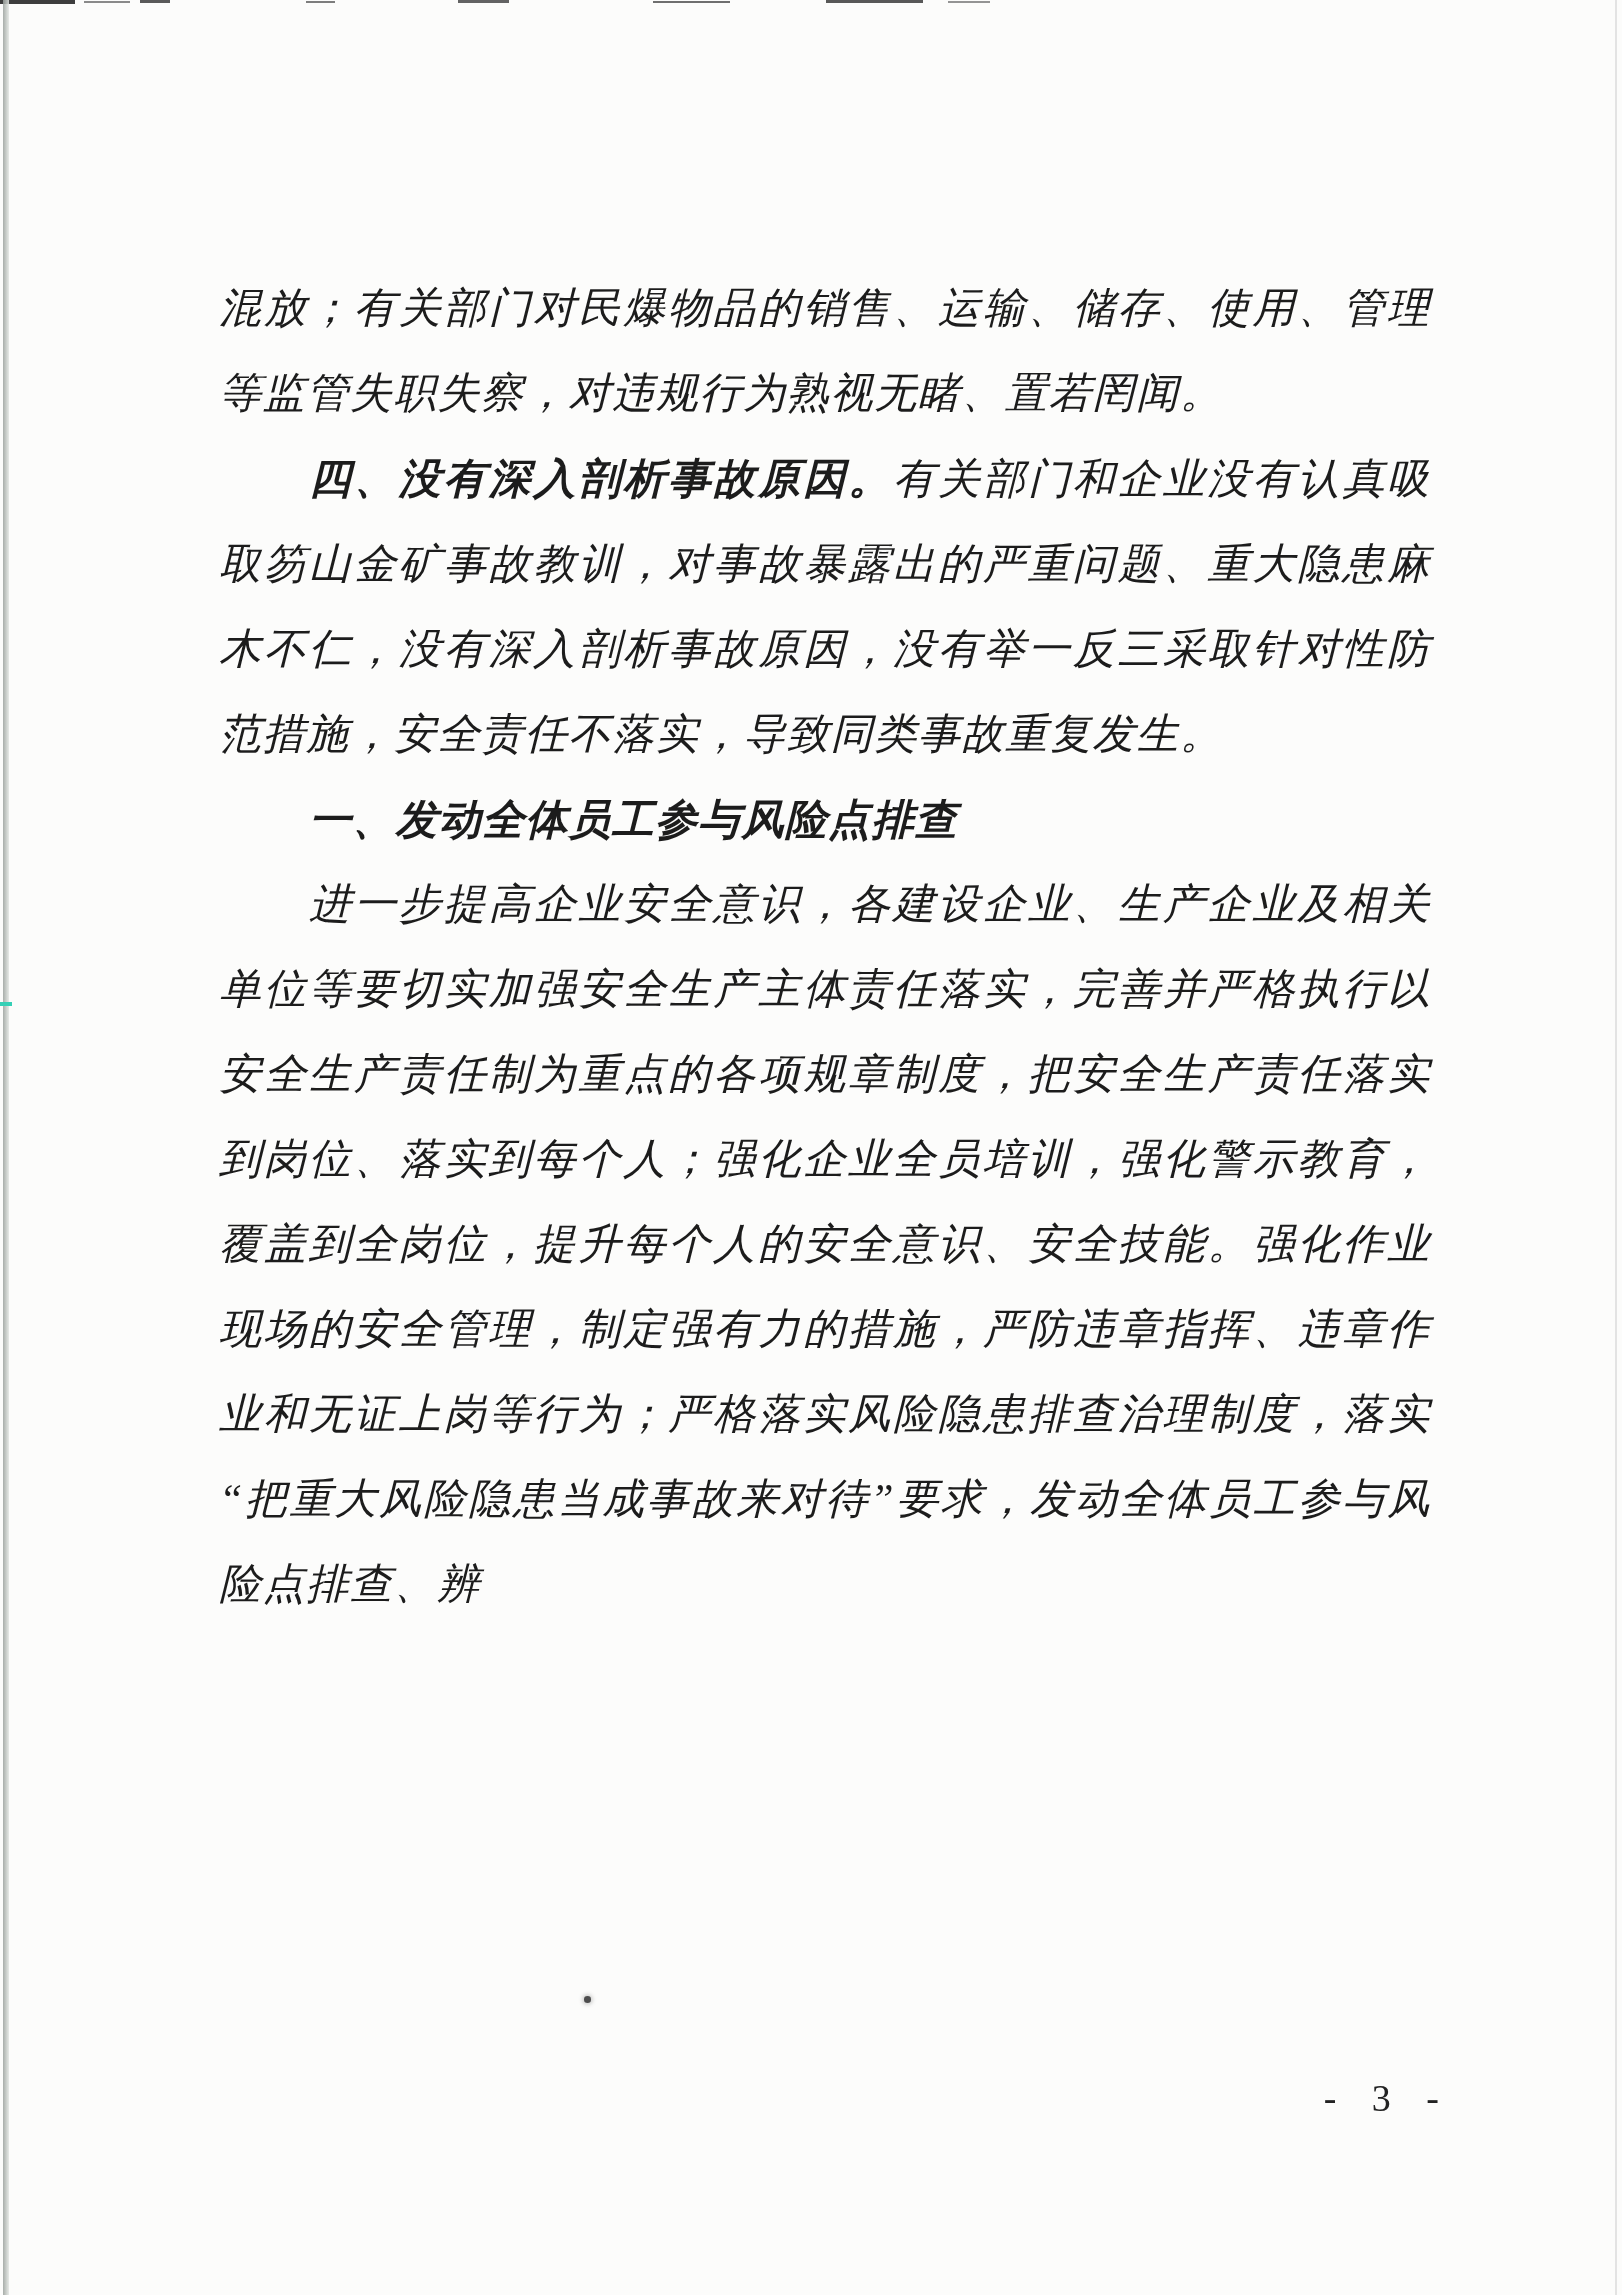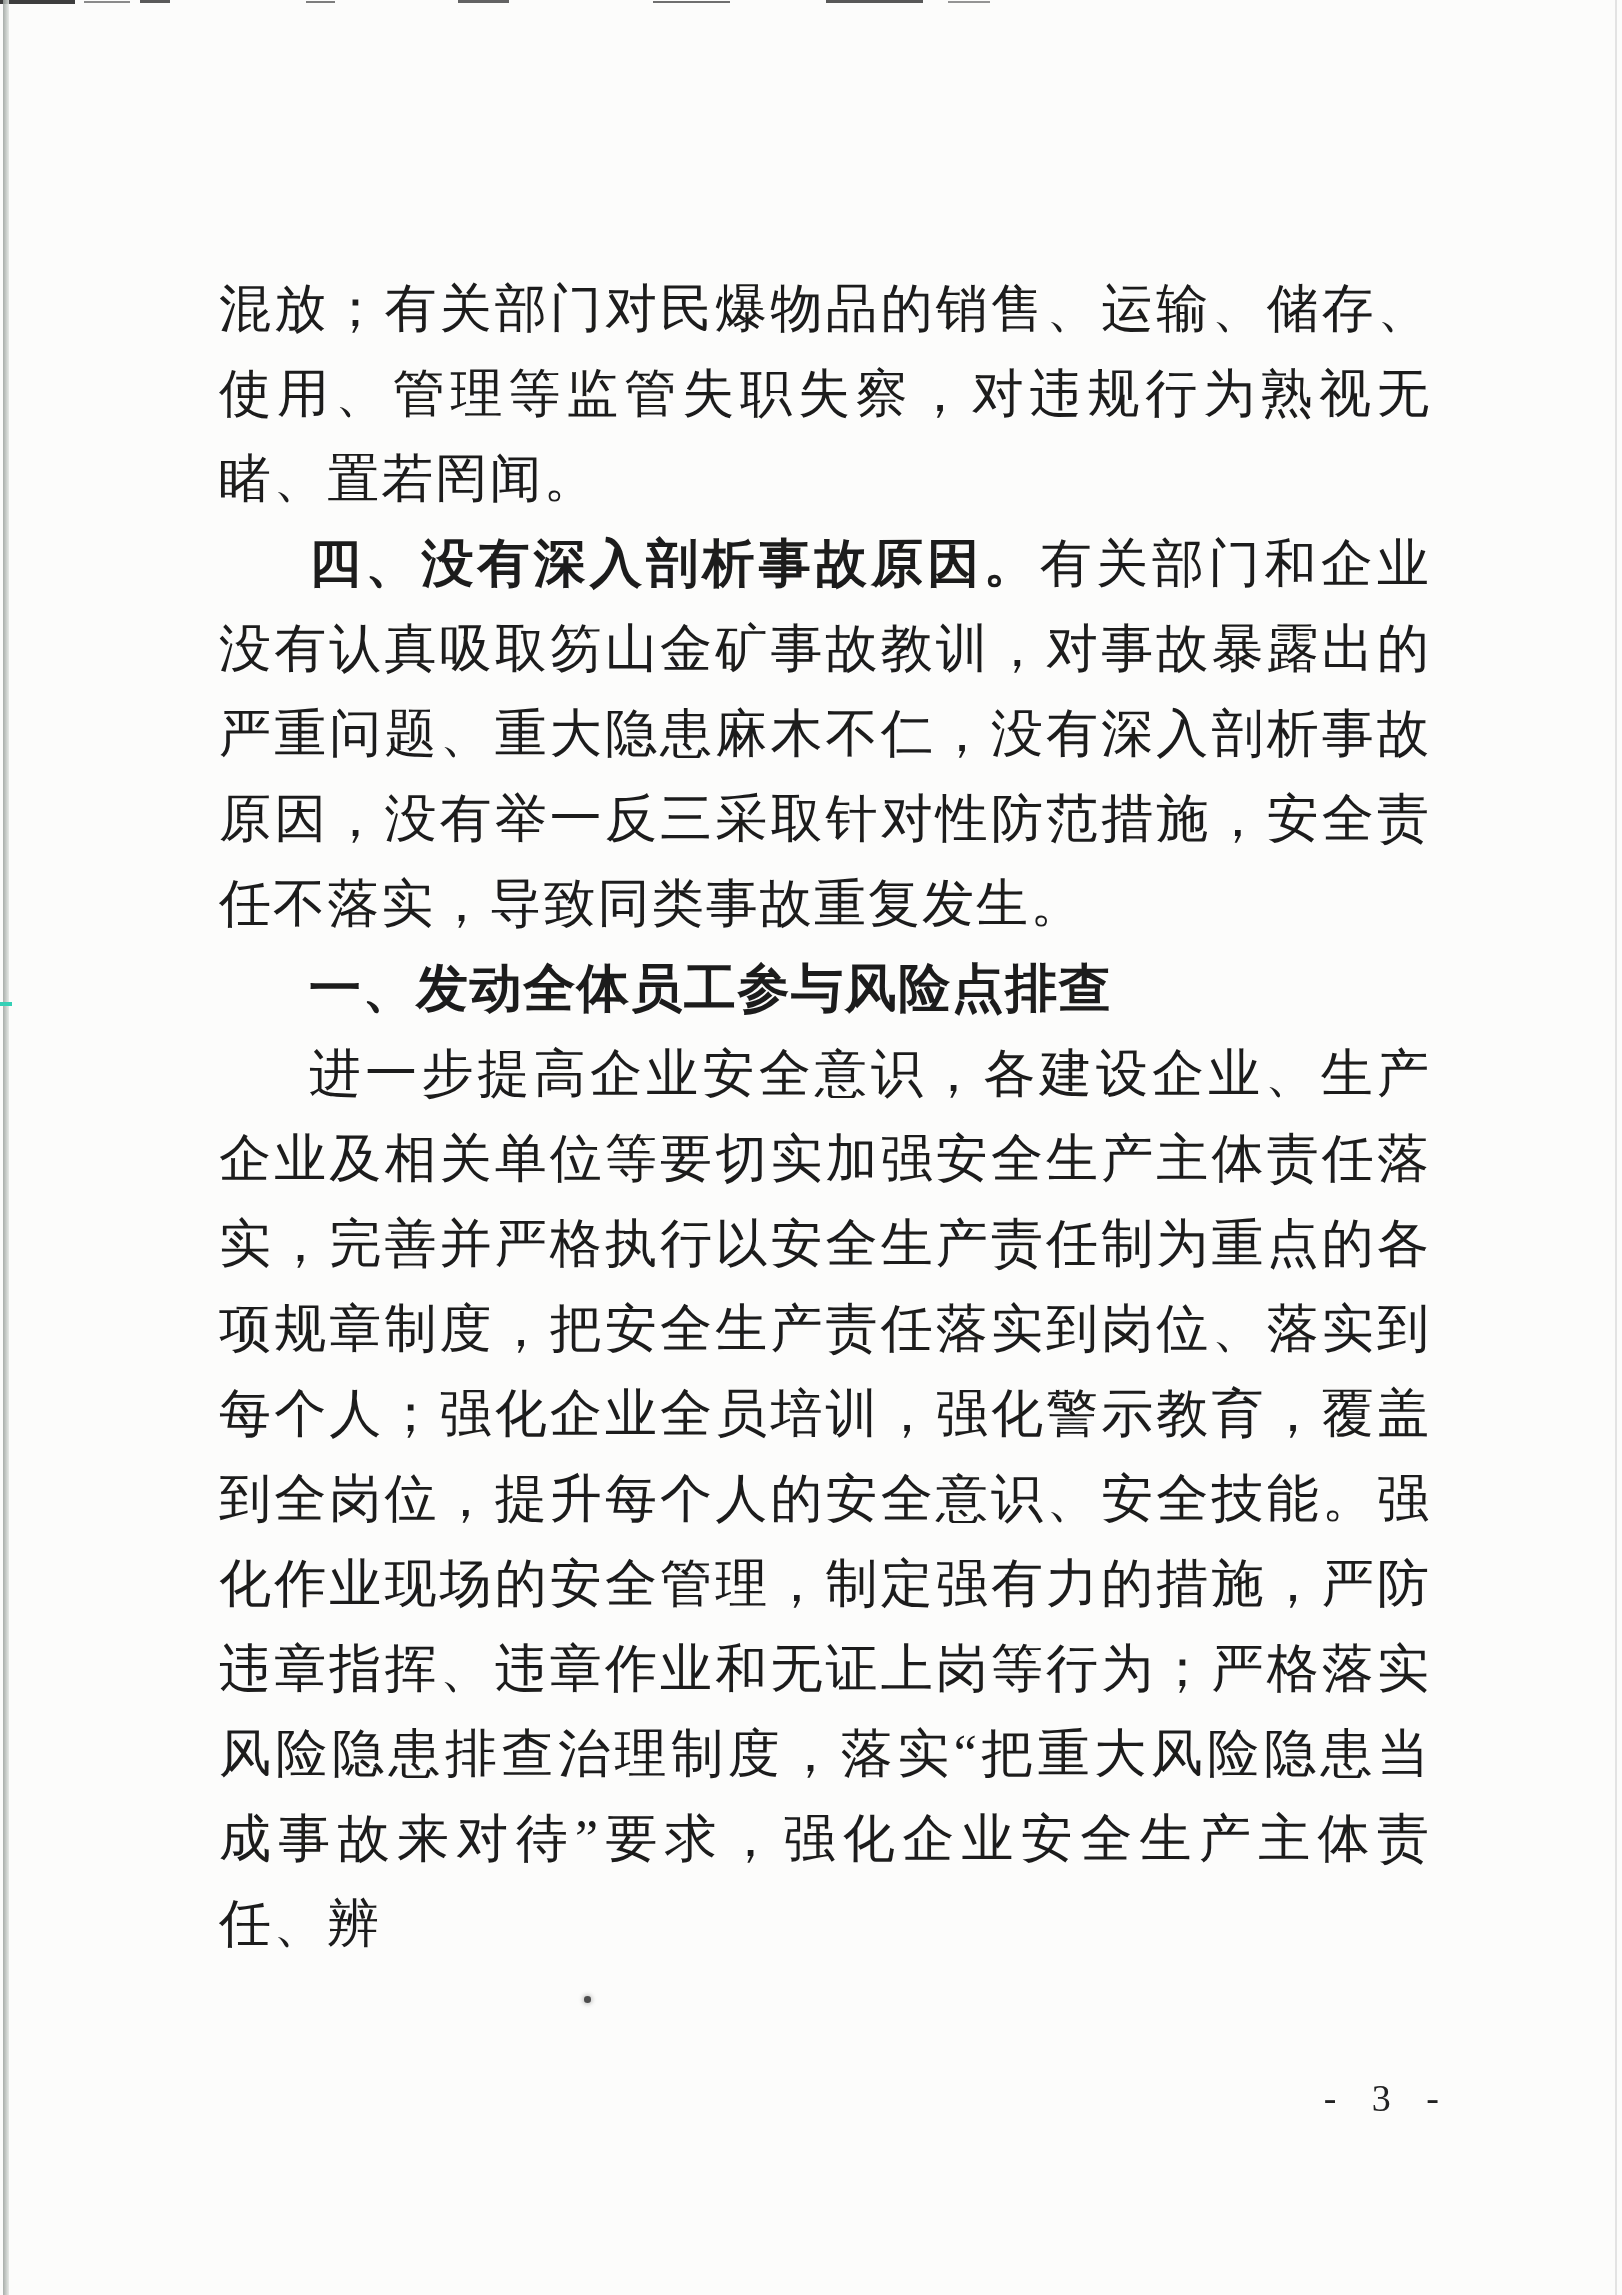--- a/index.html
+++ b/index.html
@@ -47,24 +47,25 @@
     background: #4d4d4d; border-radius: 50%;
     box-shadow: 0 0 3.9px 2px rgba(90,90,90,0.25);
   }
 
   
   .doc-body {
     position: absolute;
     left: 219px;
     top: 266px;
     width: 1212px;
-    font-size: 52px;
+    font-size: 42px;
     line-height: 85px;
     letter-spacing: 0.04em;
     text-align: justify;
+    font-style: italic;
   }
   .doc-body p {
     margin: 0;
     padding: 0;
     text-indent: 90px;
   }
   .doc-body p.no-indent { text-indent: 0; }
   .lead-bold, .heading {
     font-family: "Liberation Sans", "DejaVu Sans", sans-serif;
     font-weight: bold;
@@ -101,21 +102,21 @@
   <div class="speck"></div>
 
   <main class="doc-body">
     <p class="no-indent">混放；有关部门对民爆物品的销售、运输、储存、使用、管理等监管失职失察，对违规行为熟视无睹、置若罔闻。</p>
 
     <p><span class="lead-bold">四、没有深入剖析事故原因。</span><span>有关部门和企业没有认真吸取笏山金矿事故教训，对事故暴露出的严重问题、重大隐患麻木不仁，没有深入剖析事故原因，没有举一反三采取针对性防范措施，安全责任不落实，导致同类事故重复发生。</span></p>
 
 
     <p class="heading">一、发动全体员工参与风险点排查</p>
 
-    <p>进一步提高企业安全意识，各建设企业、生产企业及相关单位等要切实加强安全生产主体责任落实，完善并严格执行以安全生产责任制为重点的各项规章制度，把安全生产责任落实到岗位、落实到每个人；强化企业全员培训，强化警示教育，覆盖到全岗位，提升每个人的安全意识、安全技能。强化作业现场的安全管理，制定强有力的措施，严防违章指挥、违章作业和无证上岗等行为；严格落实风险隐患排查治理制度，落实“把重大风险隐患当成事故来对待”要求，强化企业安全生产主体责任、辨</p>
+    <p>进一步提高企业安全意识，各建设企业、生产企业及相关单位等要切实加强安全生产主体责任落实，完善并严格执行以安全生产责任制为重点的各项规章制度，把安全生产责任落实到岗位、落实到每个人；强化企业全员培训，强化警示教育，覆盖到全岗位，提升每个人的安全意识、安全技能。强化作业现场的安全管理，制定强有力的措施，严防违章指挥、违章作业和无证上岗等行为；严格落实风险隐患排查治理制度，落实“把重大风险隐患当成事故来对待”要求，发动全体员工参与风险点排查、辨</p>
   </main>
 
   <div class="footer">
     <span class="page-number">- 3 -</span>
   </div>
 
 </div>
 
 
 </body></html>

